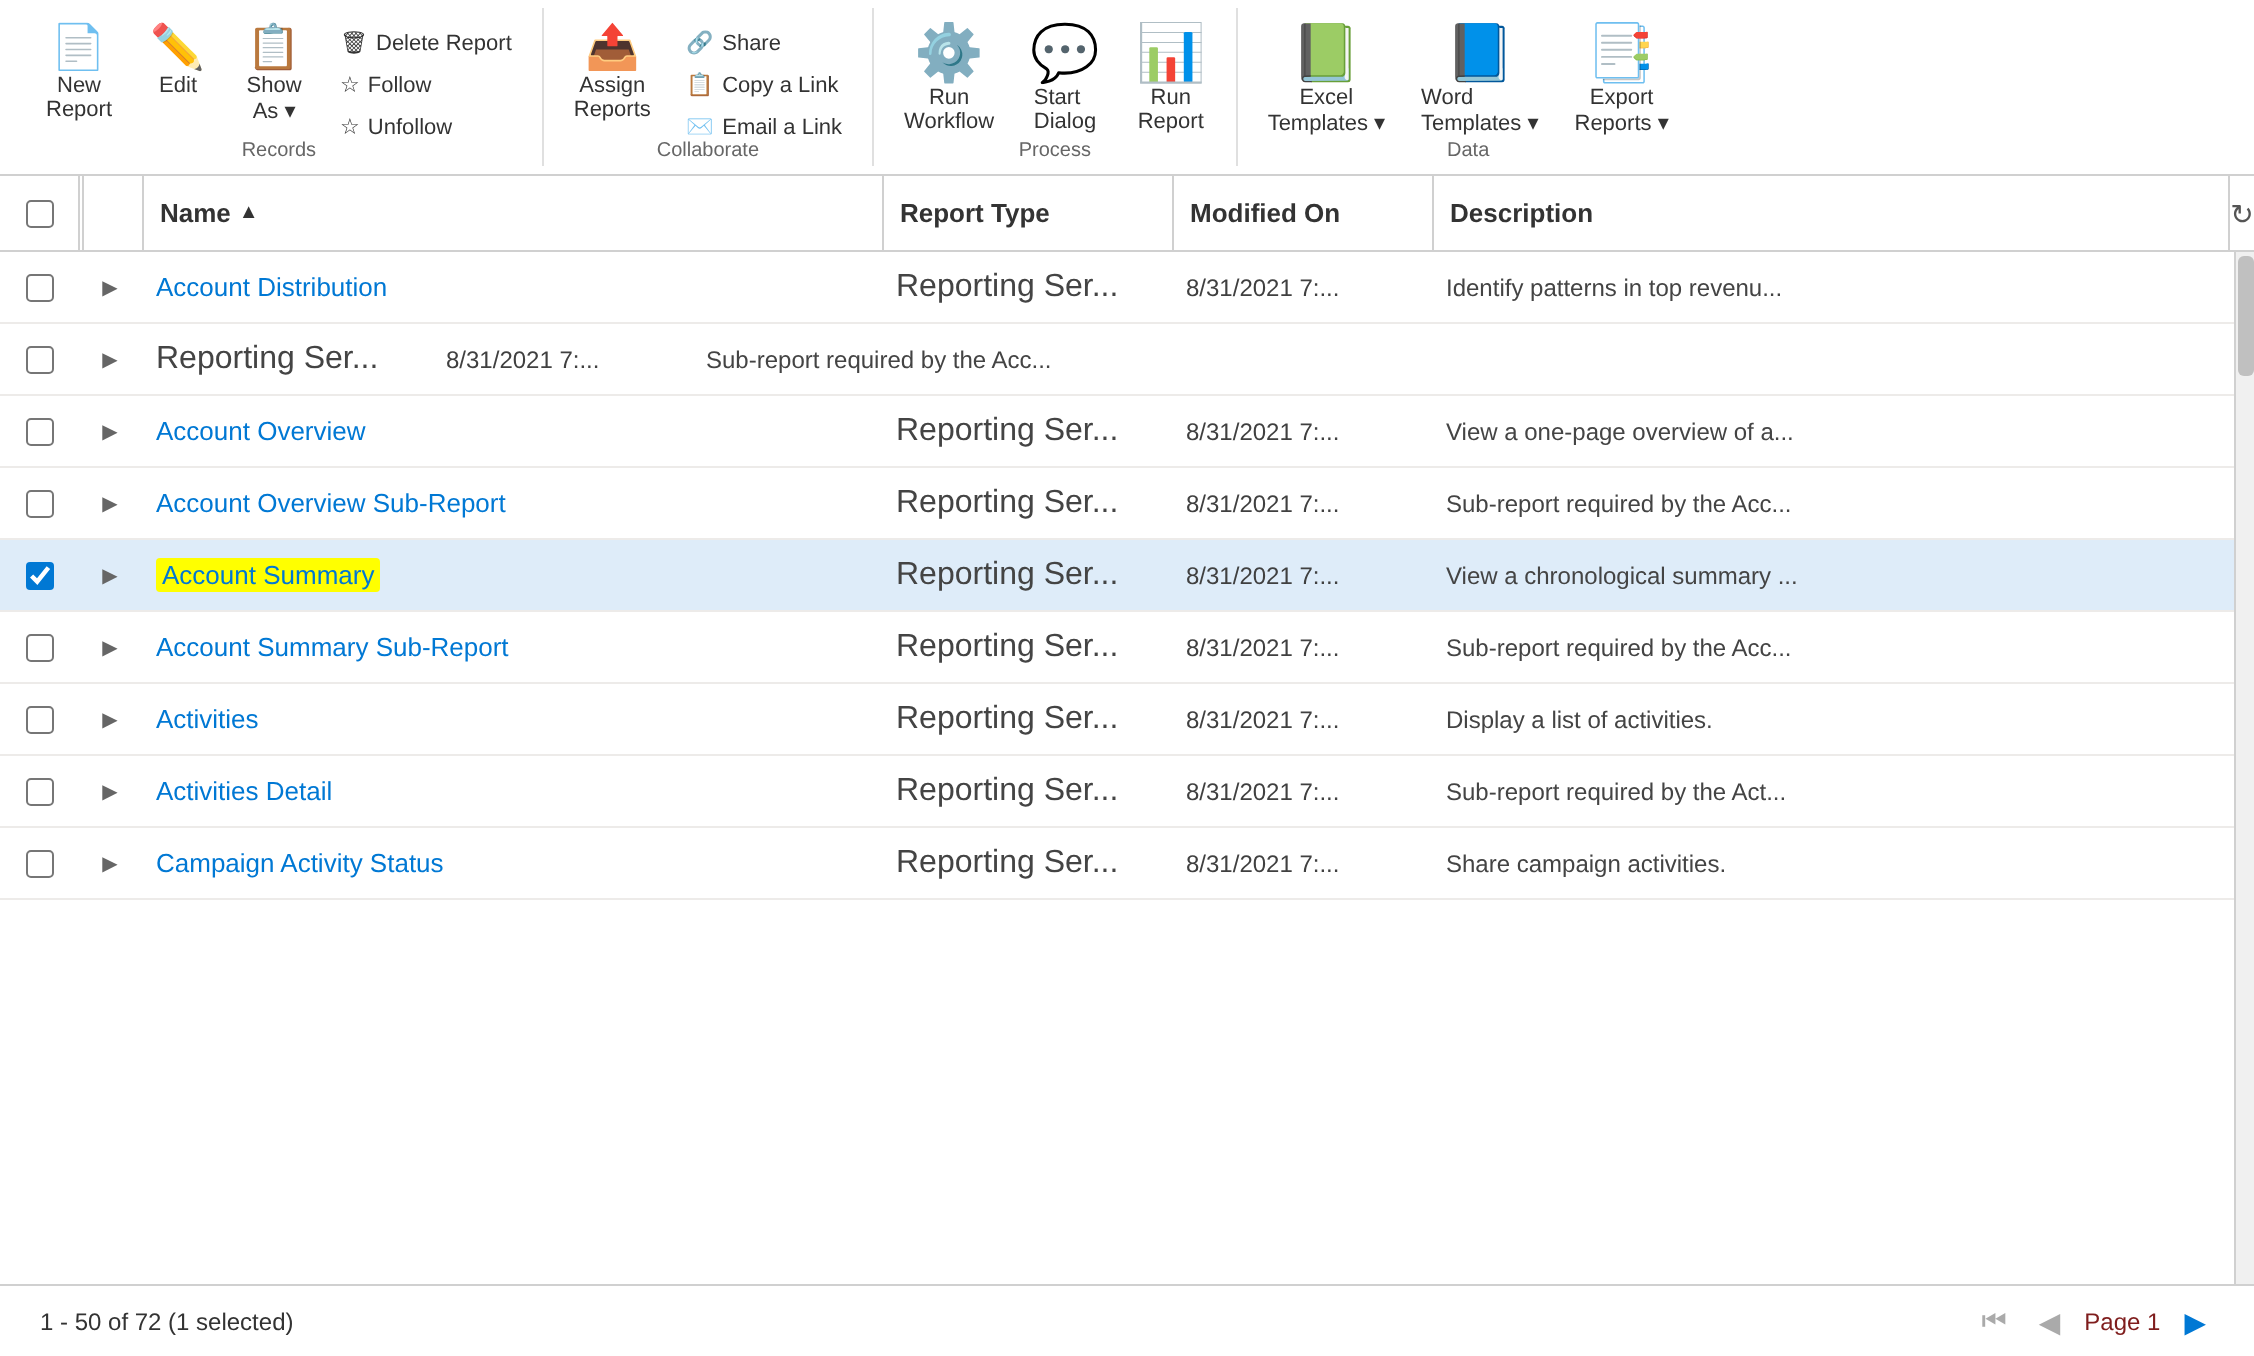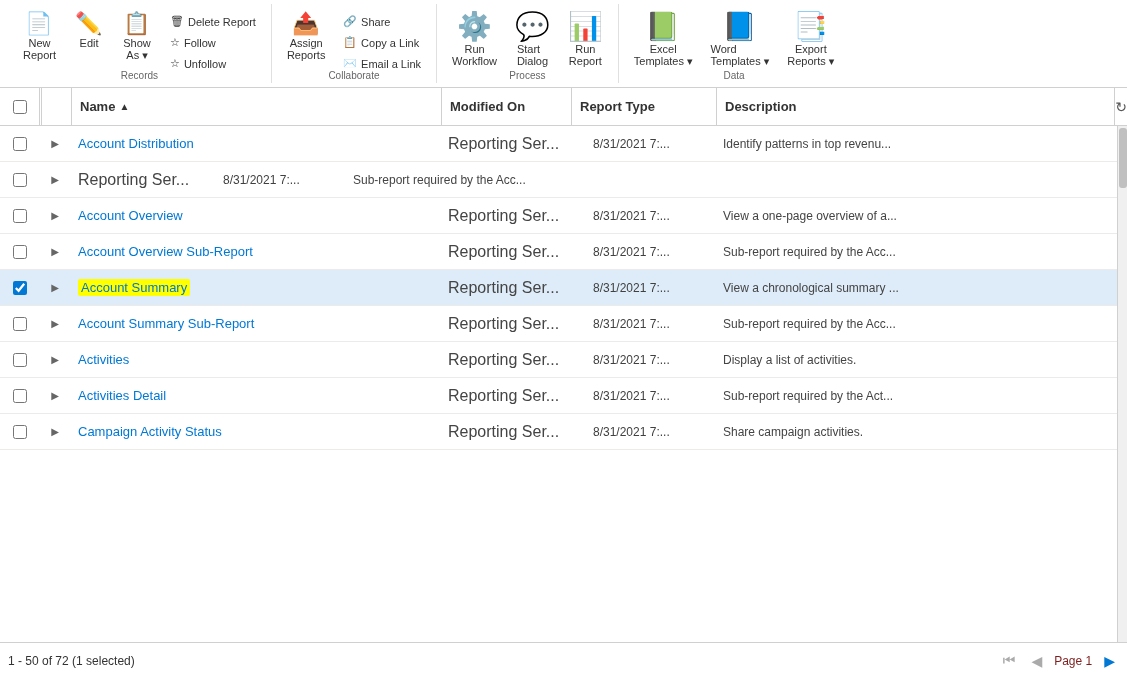--- a/index.html
+++ b/index.html
@@ -178,21 +178,21 @@
     
     .table-body::-webkit-scrollbar { width: 10px; }
     .table-body::-webkit-scrollbar-track { background: #f0f0f0; }
     .table-body::-webkit-scrollbar-thumb { background: #c0c0c0; border-radius: 3px; }
 
     
     .footer {
       display: flex;
       align-items: center;
       justify-content: space-between;
-      padding: 0 8px;
+      padding: 0 20px;
       height: 36px;
       border-top: 1px solid #d0d0d0;
       background: #fff;
       flex-shrink: 0;
     }
     .footer-info { font-size: 12px; color: #333; }
     .footer-pagination {
       display: flex;
       align-items: center;
       gap: 8px;
@@ -348,25 +348,25 @@
   <div class="table-header">
     <div class="th-checkbox">
       <input type="checkbox" style="">
     </div>
     <div style="width:2px; border-right:1px solid #d0d0d0; height:100%;"></div>
     <div class="th-expand"></div>
     <div class="th-cell th-name">
       <span>Name</span>
       <span class="sort-arrow">▲</span>
     </div>
+    <div class="th-cell th-type">
+      <span>Report Type</span>
+    </div>
     <div class="th-cell th-modified">
       <span>Modified On</span>
-    </div>
-    <div class="th-cell th-type">
-      <span>Report Type</span>
     </div>
     <div class="th-cell th-desc">
       <span>Description</span>
     </div>
     <div style="width:12px; display:flex; align-items:center; justify-content:center; cursor:pointer;">
       <span style="font-size:14px; color:#555;">↻</span>
     </div>
   </div>
 
   <div style="display:flex; flex:1; overflow:hidden;">

